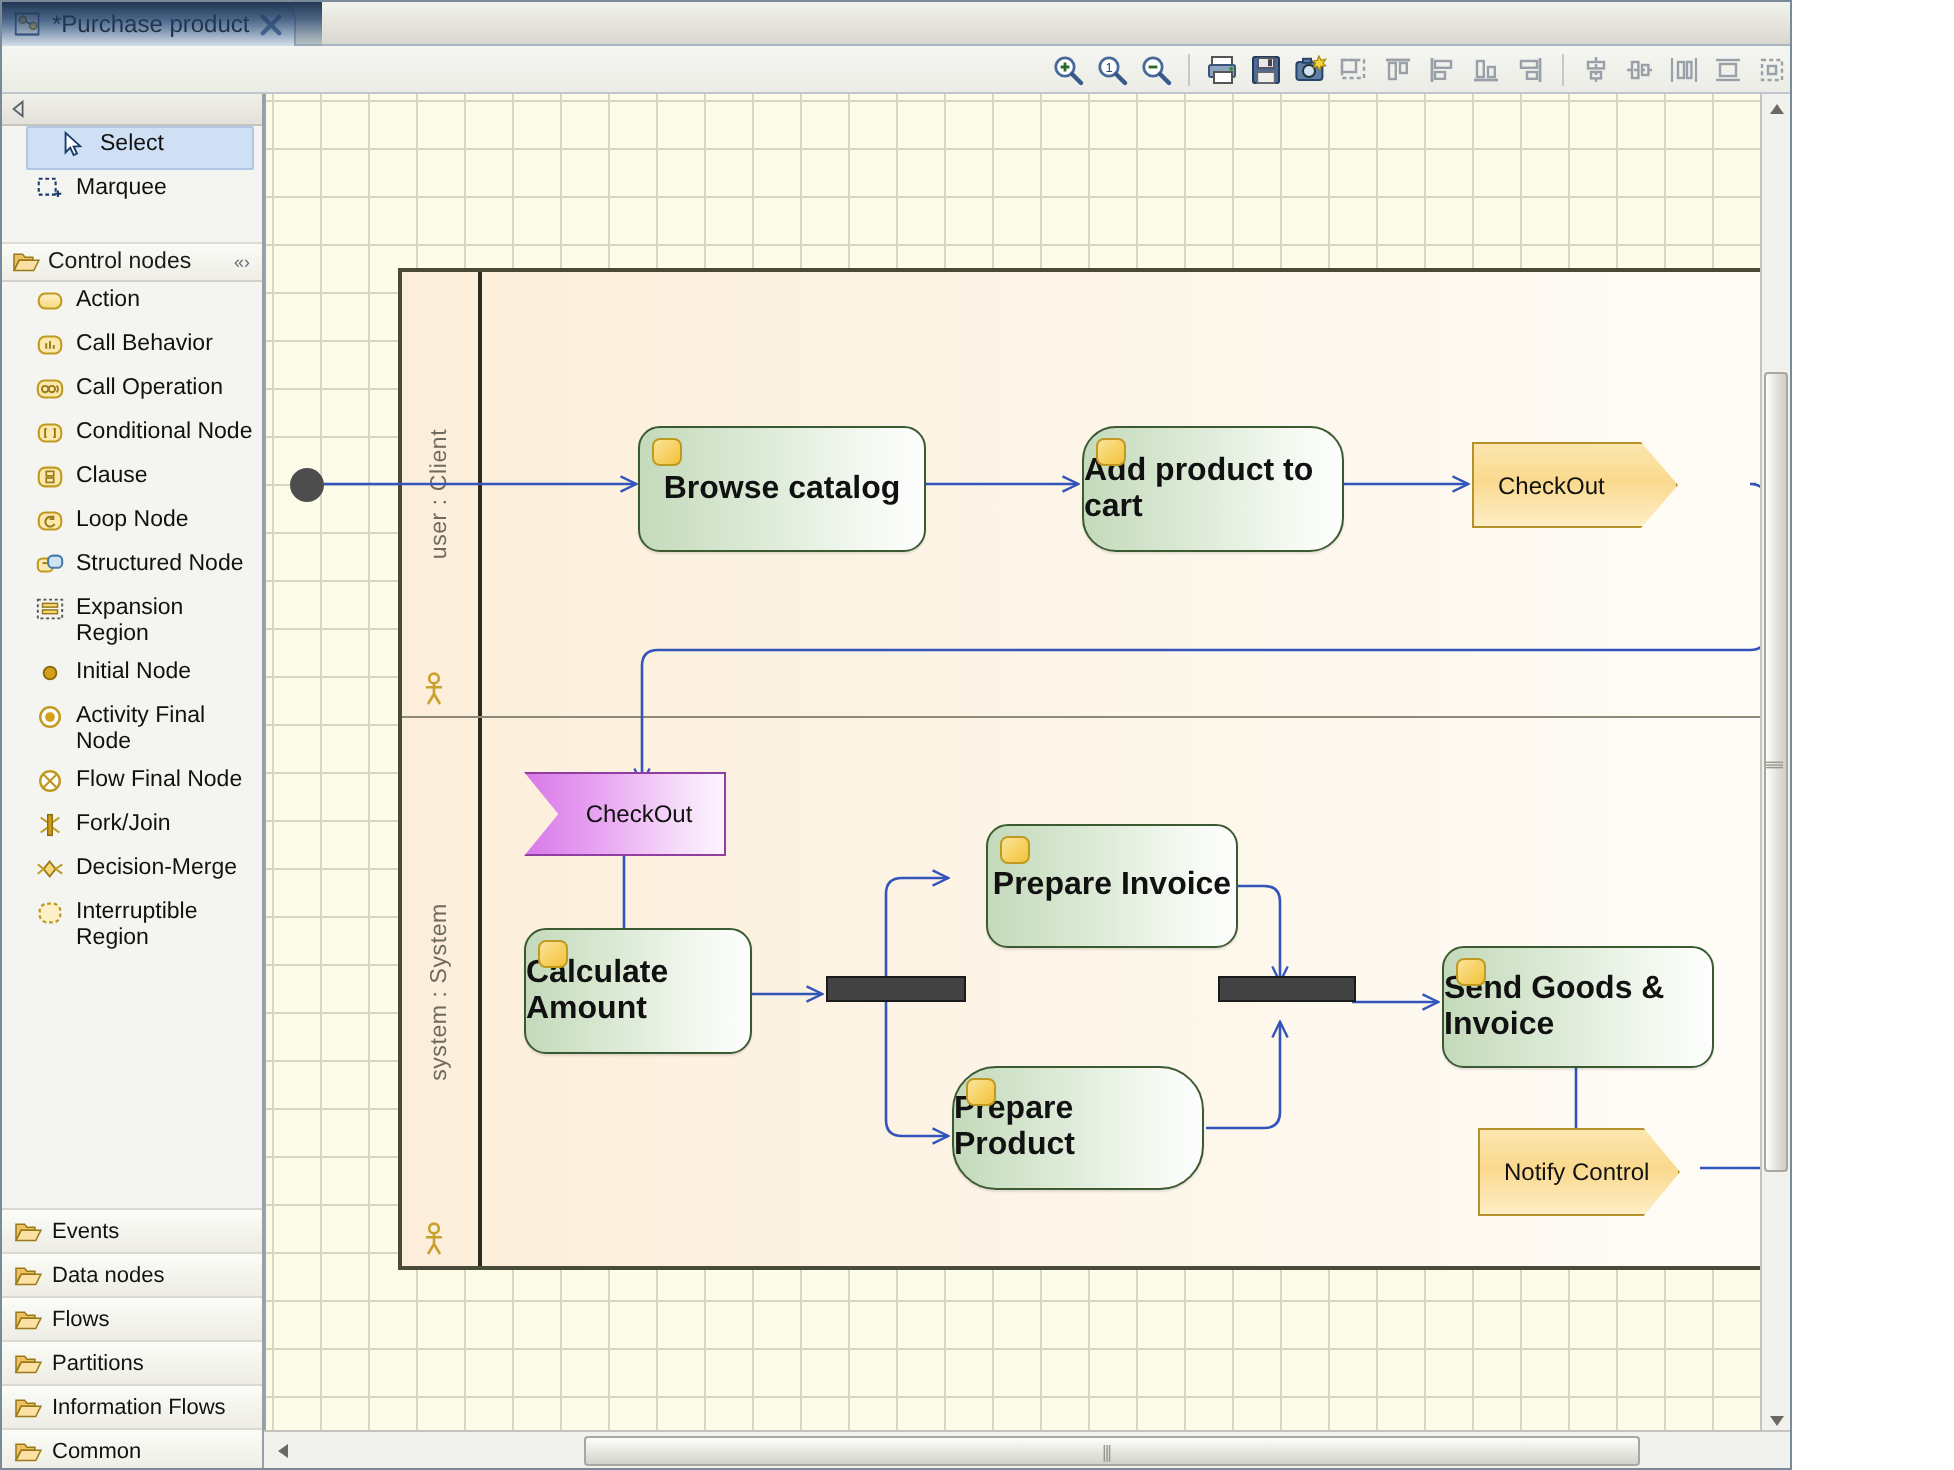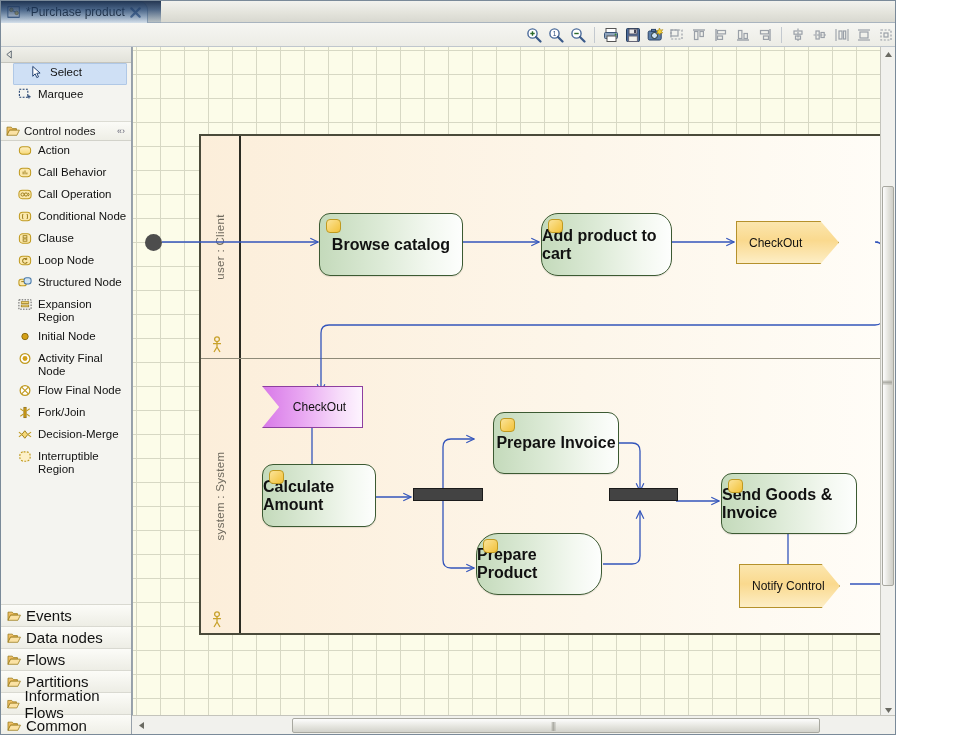--- a/index.html
+++ b/index.html
@@ -94,21 +94,21 @@
   .pal-item.sel {
     background: #cfe0f5; border: 1px solid #b0c8e6; padding: 2px 3px 2px 15px;
     margin: 0 4px 0 12px; border-radius: 1px;
   }
   .pal-item .ico { width: 16px; height: 15px; flex: none; margin-top: -1px; }
   .pal-item .lbl { flex: 1; padding-top: 0px; }
   .pal-spacer { height: 84px; }
   .pal-footer { position: absolute; left: 0; bottom: 0; width: 130px; }
   .pal-foot-row {
     display: flex; align-items: center; gap: 5px;
-    height: 22px; padding-left: 6px; font-size: 15px; color: #111;
+    height: 22px; padding-left: 6px; font-size: 11px; color: #111;
     background: linear-gradient(to bottom,#fcfcf8,#ededE5);
     border-top: 1px solid #d9d9d1;
     cursor: pointer;
   }
 
   
   .canvas-wrap {
     position: absolute; left: 131px; top: 46px;
     width: 831px; height: 670px;
     overflow: hidden;

